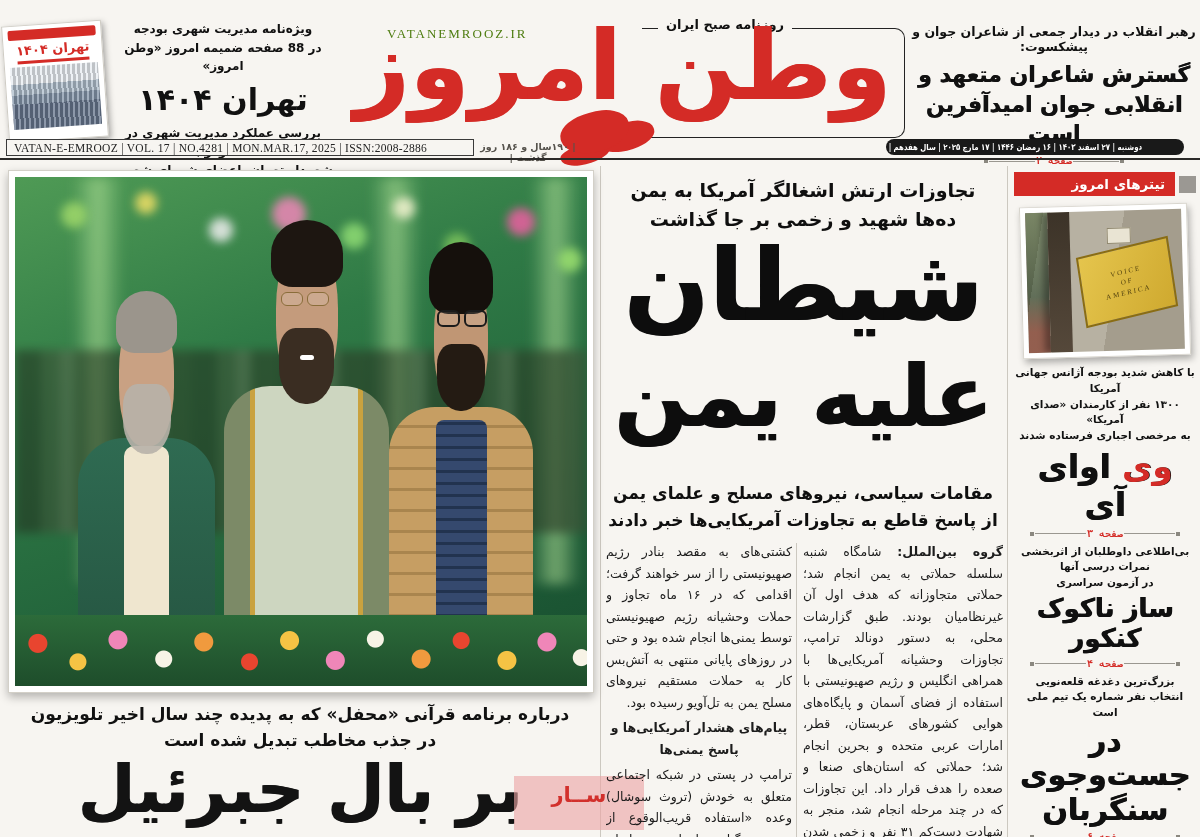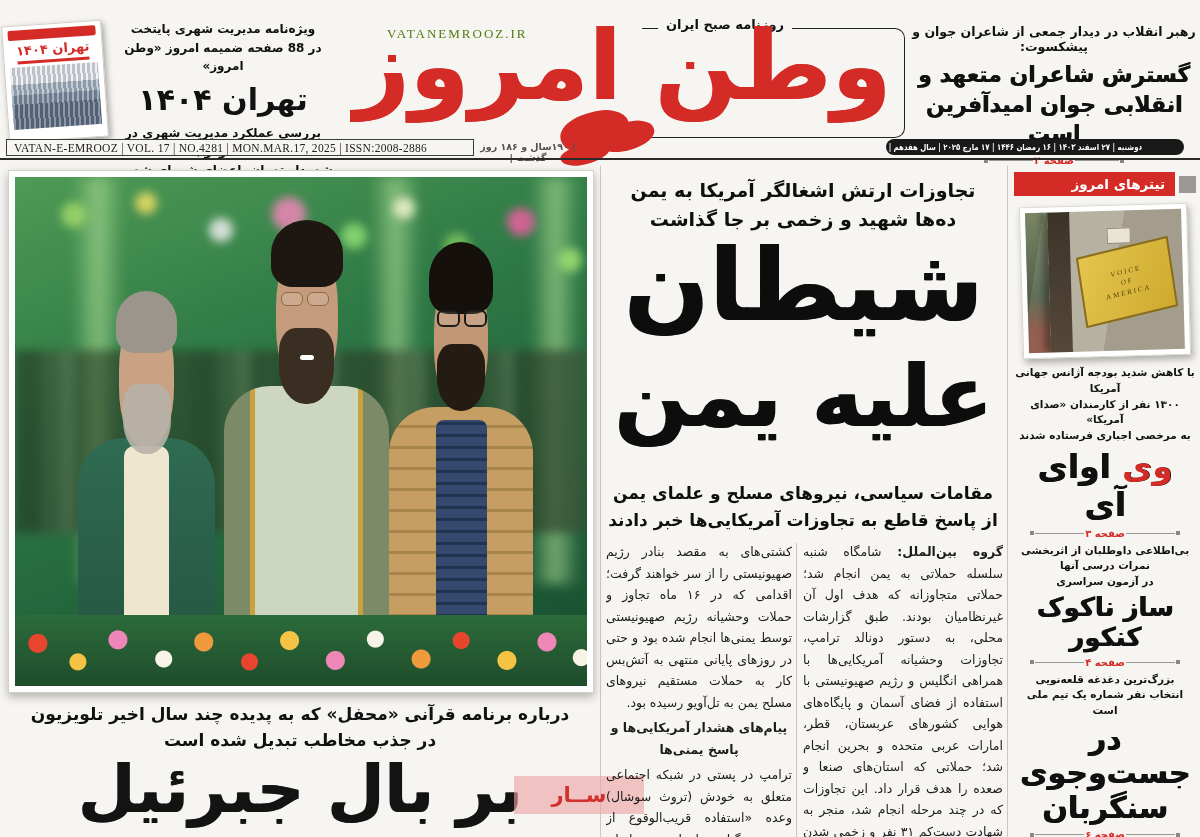--- a/index.html
+++ b/index.html
@@ -33,21 +33,21 @@
      font-size:13px;font-weight:700;letter-spacing:5px;color:#111;}
   .logo .url{position:absolute;left:52px;top:22px;font-family:"Liberation Serif",serif;
      font-size:13px;letter-spacing:2px;color:#4d7c0f;}
   .logo .word{position:absolute;left:0;right:0;top:14px;text-align:center;color:#d42b26;
      font-size:96px;font-weight:700;line-height:1;text-shadow:1px 0 #d42b26;}
   .logo-tail{left:560px;top:112px;width:70px;height:40px;background:#d42b26;border-radius:50% 60% 55% 65%;
      transform:rotate(-18deg);box-shadow:28px 14px 0 -6px #d42b26,-16px 18px 0 -10px #d42b26;}
   .rpromo{left:912px;top:24px;width:284px;color:#111;}
   .rpromo .k{font-size:12.5px;font-weight:700;margin-bottom:6px;}
   .rpromo .h{font-size:22px;font-weight:700;line-height:1.35;letter-spacing:-.6px;text-shadow:.6px 0 #111;}
-  .pagemark{display:flex;align-items:center;gap:1px;color:#d42b26;font-size:10px;font-weight:700;}
+  .pagemark{display:flex;align-items:center;gap:1px;color:#d42b26;font-size:10px;font-weight:700;font-family:Liberation Mono, monospace;}
   .pagemark .dash{flex:1;border-top:1px solid #9a9790;}
   .pagemark .sq{width:4px;height:4px;background:#8b8880;display:inline-block;}
   .rpromo .pagemark{width:140px;margin:6px auto 0;}
   .enbar{left:6px;top:139px;width:468px;height:17px;border:1px solid #3a3a3a;background:#f7f5f1;
      font-family:"Liberation Serif",serif;font-size:11.5px;color:#222;line-height:16px;padding:0 7px;
      letter-spacing:.3px;box-sizing:border-box;white-space:nowrap;}
   .agenote{left:478px;top:141px;width:100px;font-size:9.5px;font-weight:700;color:#55524c;text-align:center;}
   .datebar{left:886px;top:139px;width:298px;height:16px;background:#191919;border-radius:8px;
      color:#fff;font-size:8.5px;font-weight:700;line-height:16px;text-align:center;overflow:hidden;}
   .datebar span{display:inline-block;transform:scaleX(.82);transform-origin:center;white-space:nowrap;}
@@ -89,21 +89,21 @@
       radial-gradient(circle at 78% 36%,#e8452f 0 8px,transparent 9px),
       radial-gradient(circle at 86% 64%,#f5c344 0 9px,transparent 10px),
       radial-gradient(circle at 93% 38%,#ef86b8 0 9px,transparent 10px),
       radial-gradient(circle at 99% 60%,#f7f3e6 0 8px,transparent 9px),
       linear-gradient(#2c6b3a,#1e4d2b);}
 
   
   .mcaption{left:28px;top:702px;width:544px;font-size:17px;font-weight:700;color:#111;line-height:1.5;}
   .mheadline{left:28px;top:750px;width:544px;font-size:66px;font-weight:700;color:#131313;
      line-height:1.2;text-shadow:1px 0 #131313;}
-  .watermark{left:514px;top:776px;width:130px;height:38px;background:rgba(236,164,164,.62);
+  .watermark{left:514px;top:776px;width:130px;height:54px;background:rgba(236,164,164,.62);
      color:#d2302c;font-size:21px;font-weight:700;line-height:38px;text-align:center;letter-spacing:1px;}
 
   
   .lkicker{left:604px;top:176px;width:398px;font-size:19px;font-weight:700;line-height:1.5;color:#0f0f0f;}
   .lhead{left:604px;top:232px;width:398px;color:#0d0d0d;font-weight:700;line-height:1.08;
      text-shadow:1.5px 0 #0d0d0d;}
   .lhead .l1{font-size:100px;display:block;}
   .lhead .l2{font-size:86px;display:block;margin-top:10px;}
   .lsub{left:604px;top:480px;width:398px;font-size:17px;font-weight:700;line-height:1.6;color:#0f0f0f;}
   .bodycol{position:absolute;top:541px;height:296px;overflow:hidden;font-size:12.5px;line-height:1.72;
@@ -142,21 +142,21 @@
 <div class="page">
 
   <div class="abs thumb">
     <div class="mast"></div>
     <div class="ttl" dir="rtl">تهران ۱۴۰۴</div>
     <div class="rule"></div>
     <div class="city"></div>
   </div>
 
   <div class="abs lpromo ctr" dir="rtl">
-    <div class="s">ویژه‌نامه مدیریت شهری پایتخت</div>
+    <div class="s">ویژه‌نامه مدیریت شهری بودجه</div>
     <div class="s">در 88 صفحه ضمیمه امروز «وطن امروز»</div>
     <div class="big">تهران ۱۴۰۴</div>
     <div class="s">بررسی عملکرد مدیریت شهری در گفت‌وگو با</div>
     <div class="s">شهردار تهران، اعضای شورای شهر و مدیران شهرداری</div>
   </div>
 
   <div class="abs logo">
     <div class="bracket"></div>
     <div class="url">VATANEMROOZ.IR</div>
     <div class="tagline" dir="rtl">روزنامه صبح ایران</div>

